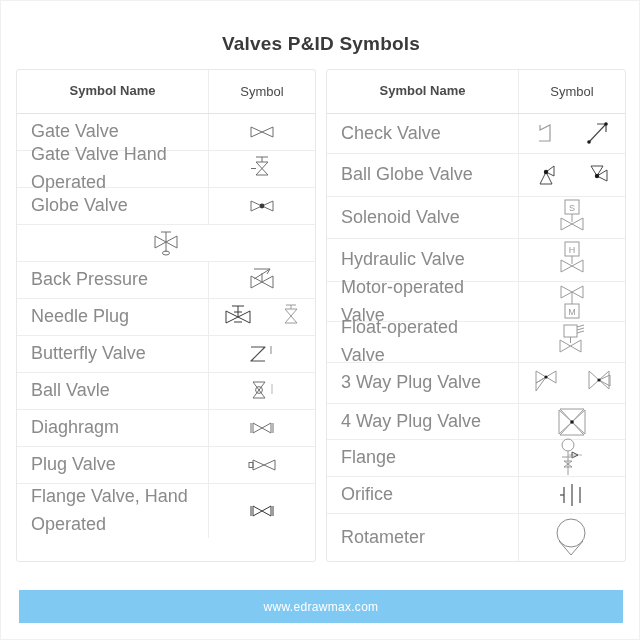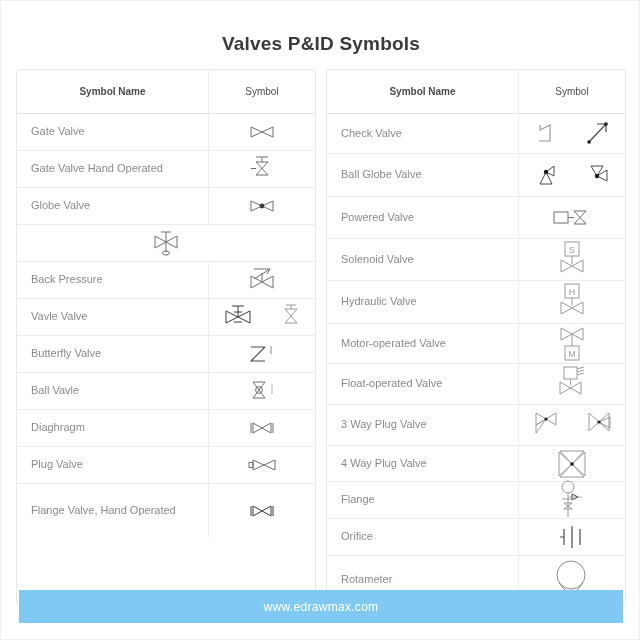--- a/index.html
+++ b/index.html
@@ -59,38 +59,38 @@
     height: 44px;
     border-bottom: 1px solid #e3e3e3;
   }
   .cell-name {
     width: 192px;
     box-sizing: border-box;
     border-right: 1px solid #ededed;
     display: flex;
     align-items: center;
     padding: 0 14px;
-    font-size: 11px;
+    font-size: 18px;
     color: #8a8a8a;
     line-height: 1.55;
   }
   .cell-sym {
     flex: 1;
     box-sizing: border-box;
     display: flex;
     align-items: center;
     justify-content: center;
     position: relative;
     text-align: center;
   }
   .row.head .cell-name,
   .row.head .cell-sym {
     justify-content: center;
     color: #4a4a4a;
-    font-size: 10px;
+    font-size: 13px;
   }
   .row.head .cell-name {
     font-weight: bold;
     justify-content: center;
   }
   .sym-wrap {
     display: flex;
     align-items: center;
     justify-content: center;
     width: 100%;
@@ -202,21 +202,21 @@
                   <path d="M9 14 L25 4"></path>
                   <path d="M9 4 L25 4 L22 9"></path>
                   <line x1="17" y1="17" x2="17" y2="8"></line>
                 </g>
               </svg>
           </span>
         </div>
       </div>
 
       <div class="row" style="height:37px">
-        <div class="cell-name">Vavle Valve</div>
+        <div class="cell-name">Needle Plug</div>
         <div class="cell-sym">
           <span class="sym-wrap two">
             <span>
               <svg width="32" height="28" viewBox="0 0 32 28">
                   <g fill="none" stroke="#3a3a3a" stroke-width="1">
                     <path d="M4 8 L16 14 L4 20 Z"></path>
                     <path d="M28 8 L16 14 L28 20 Z"></path>
                     <line x1="16" y1="14" x2="16" y2="3"></line>
                     <line x1="10" y1="3" x2="22" y2="3"></line>
                     <line x1="12" y1="9" x2="20" y2="9"></line>
@@ -365,34 +365,20 @@
                     <path d="M6 4 L18 4 L12 14 Z"></path>
                     <path d="M12 14 L22 8 L22 19 Z"></path>
                     <circle cx="12" cy="14" r="2.2" fill="#1a1a1a" stroke="none"></circle>
                   </g>
                 </svg>
             </span>
           </span>
         </div>
       </div>
 
-      <div class="row" style="height:42px">
-        <div class="cell-name">Powered Valve</div>
-        <div class="cell-sym">
-          <span class="sym-wrap">
-            <svg width="44" height="24" viewBox="0 0 44 24">
-                <g fill="none" stroke="#6f6f6f" stroke-width="1">
-                  <rect x="4" y="6" width="14" height="11"></rect>
-                  <line x1="18" y1="11.5" x2="24" y2="11.5"></line>
-                  <path d="M24 5 L36 5 L24 18 L36 18 Z"></path>
-                </g>
-              </svg>
-          </span>
-        </div>
-      </div>
 
       <div class="row" style="height:42px">
         <div class="cell-name">Solenoid Valve</div>
         <div class="cell-sym">
           <span class="sym-wrap">
             <svg width="38" height="40" viewBox="0 0 38 40">
                 <g fill="none" stroke="#9a9a9a" stroke-width="1">
                   <rect x="12" y="2" width="14" height="14"></rect>
                   <text x="19" y="13" font-size="9" fill="#9a9a9a" stroke="none" text-anchor="middle" font-family="Liberation Sans, sans-serif">S</text>
                   <line x1="19" y1="16" x2="19" y2="24"></line>

